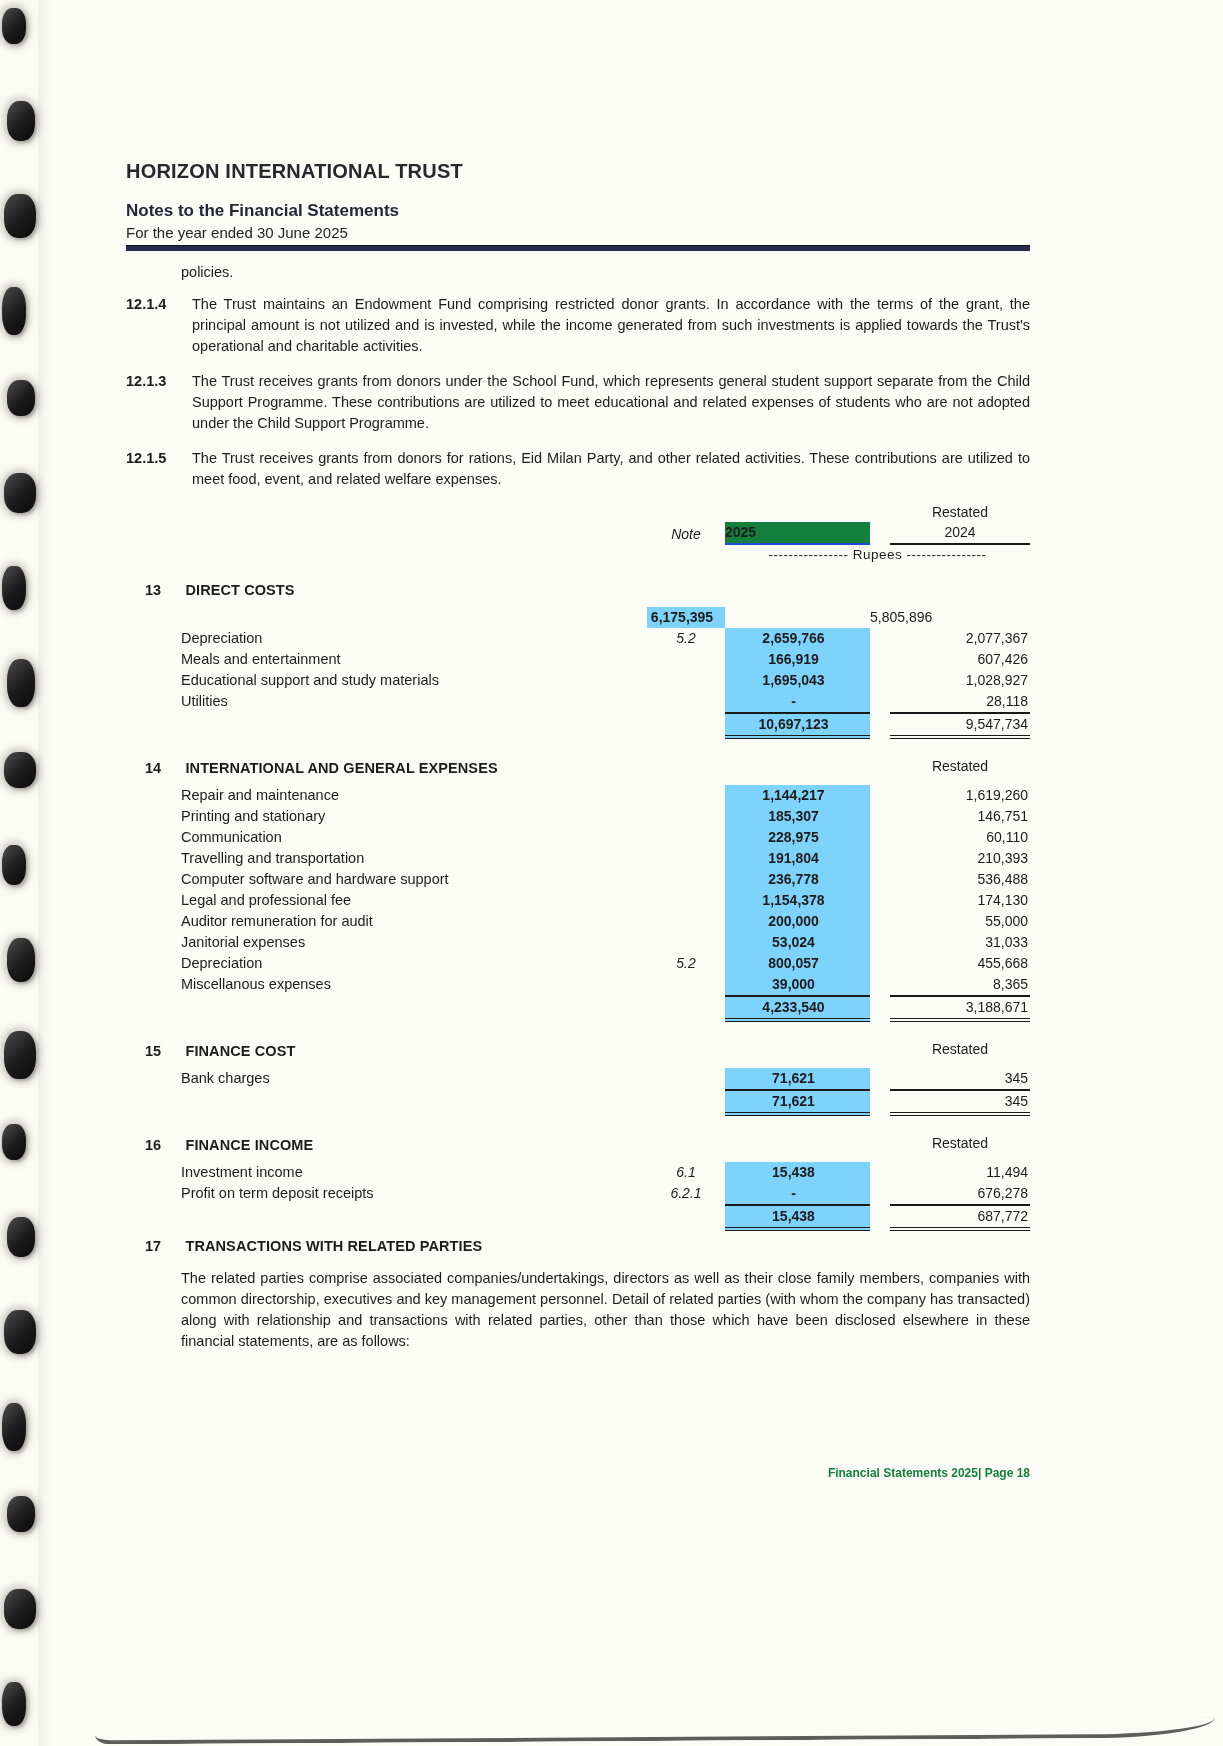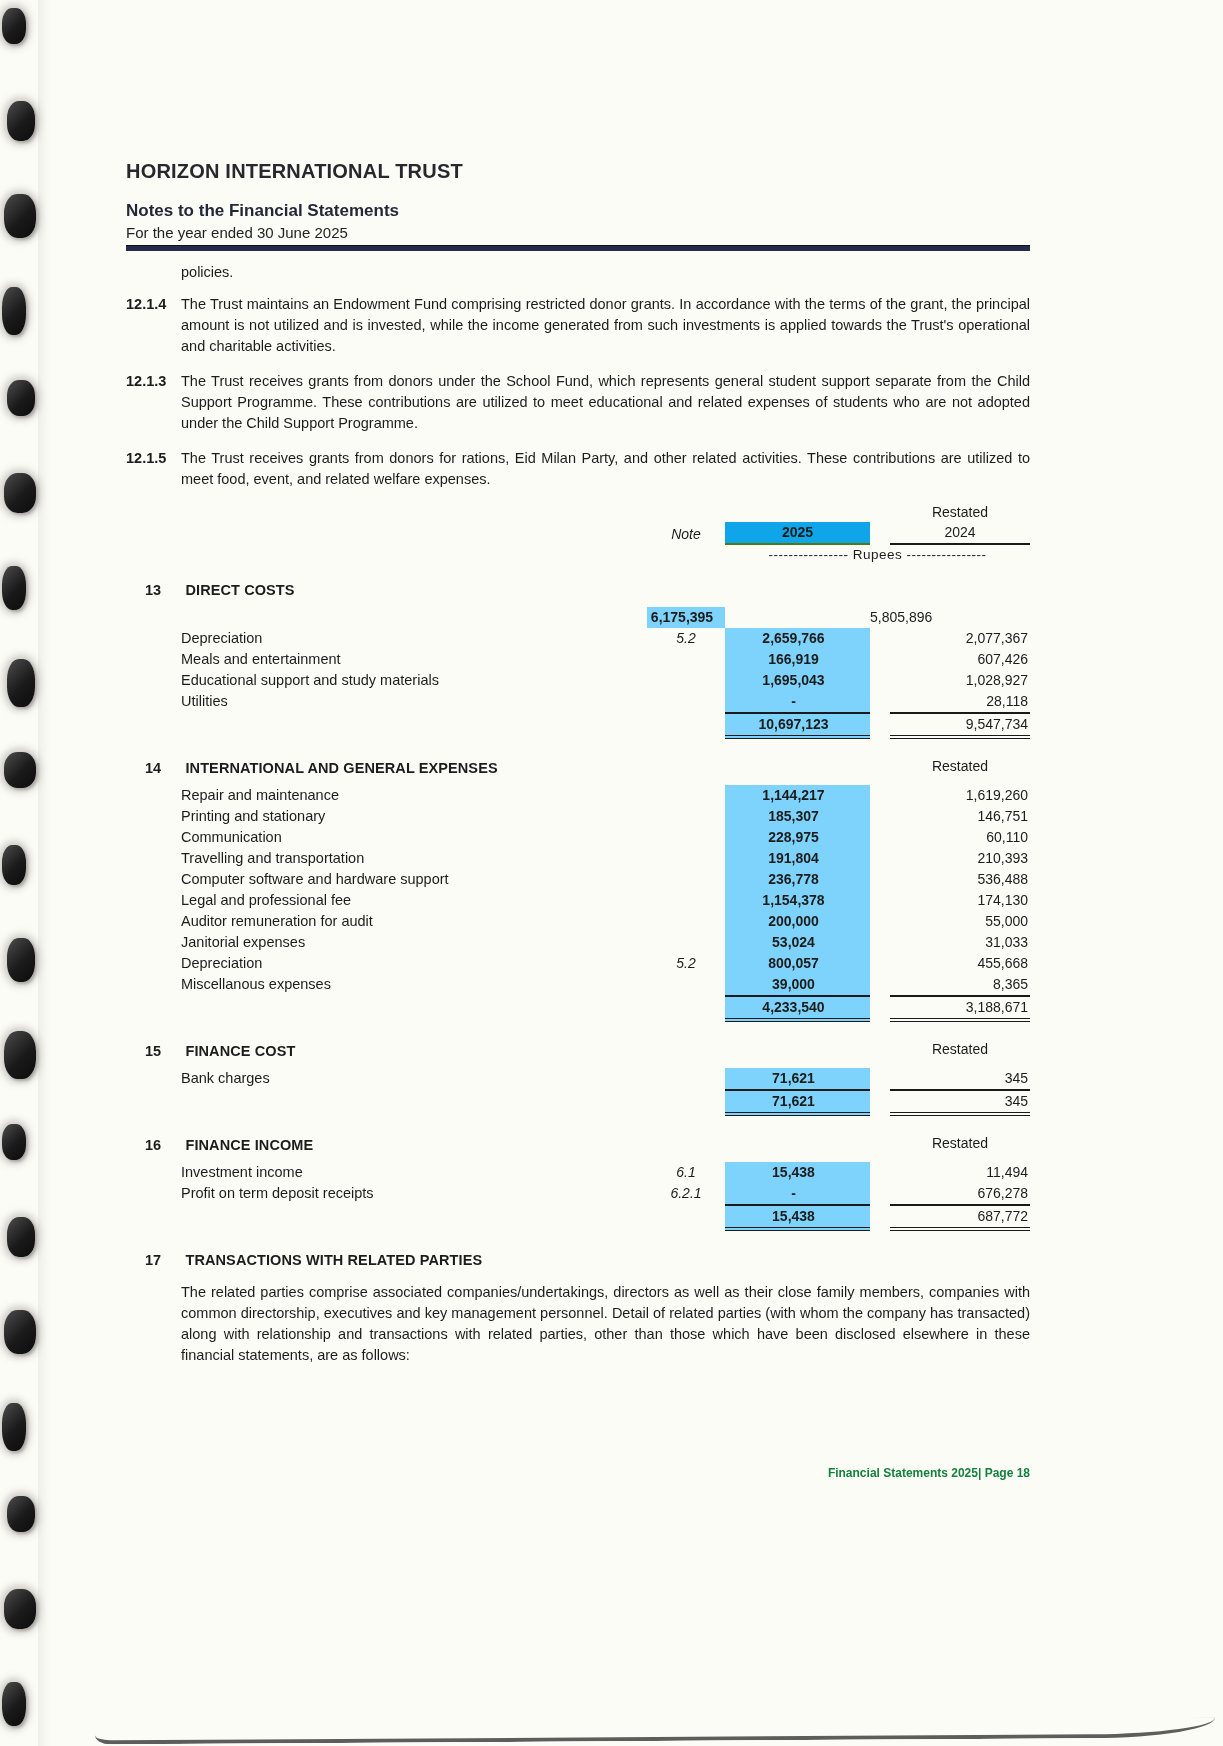--- a/index.html
+++ b/index.html
@@ -33,53 +33,53 @@
 
   h1.title { margin:0; font-size:20px; font-weight:bold; letter-spacing:0.2px; color:#27272d; }
   p.subtitle { margin:8px 0 0 0; font-size:15px; color:#2e2e30; }
   h2.notes-title { margin:18px 0 0 0; font-size:17px; font-weight:bold; color:#232838; }
   p.period { margin:3px 0 0 0; font-size:15px; color:#232325; }
   .rule { margin-top:4px; height:5px; background:#262b4d; border-top:1px solid #111; }
 
   p.cont { margin:13px 0 0 0; padding-left:55px; font-size:14.5px; }
 
   .paras { margin-top:14px; }
-  .para { display:grid; grid-template-columns:52px 1fr; column-gap:3px; margin-top:14px; }
+  .para { display:grid; grid-template-columns:52px 1fr; column-gap:14px; margin-top:14px; }
   .pref { font-weight:bold; font-size:14.5px; line-height:21px; }
   .ptext { font-size:14.5px; line-height:21px; text-align:justify; }
 
   
   .row { display:grid; grid-template-columns:1fr 78px 145px 20px 140px; align-items:end; }
   .row .c { font-size:14px; line-height:21px; }
   .c.label { padding-left:55px; font-size:14.5px; }
   .c.note { text-align:center; font-style:italic; }
   .c.y25 { text-align:center; font-weight:bold; padding-right:8px; background:#7dd3fc; }
   .c.y24 { text-align:right; padding-right:2px; }
   .c.sp { background:transparent; }
 
   .thead { margin-top:12px; }
   .thead .c { background:transparent; }
   .th1 .y24c { text-align:center; font-size:14px; line-height:20px; }
   .th2 .notehead { font-style:italic; font-size:14px; text-align:center; }
-  .th2 .y25head { text-align:center; font-weight:bold; background:#0ea5e9; border-bottom:2px solid #4d7c0f; padding-right:0; }
+  .th2 .y25head { text-align:left; font-weight:bold; background:#15803d; border-bottom:2px solid #1d4ed8; padding-right:0; }
   .th2 .y24head { text-align:center; border-bottom:2px solid #1a1a1a; font-weight:normal; }
   .th3 .rupees { grid-column:3 / 6; text-align:center; font-size:13.5px; line-height:19px; letter-spacing:0.5px; }
   .y24c { font-size:14px; }
 
   .fin-section { margin-top:17px; }
   .sec-head .sec-wrap { grid-column:1 / 3; padding-left:19px; }
   .sec-num { display:inline-block; width:36px; font-weight:bold; font-size:14.5px; }
   .sec-title { font-weight:bold; font-size:14.5px; letter-spacing:0.1px; }
   .sec-head .restated { text-align:center; font-weight:normal; }
   .rows { margin-top:8px; }
   .row.total .y25 { border-top:2px solid #1a1a1a; border-bottom:4px double #1a1a1a; }
   .row.total .y24 { border-top:2px solid #1a1a1a; border-bottom:4px double #1a1a1a; }
   .row.total .y24 { font-weight:normal; }
 
-  .sec17 { margin-top:20px; }
+  .sec17 { margin-top:6px; }
   .sec17 .head { padding-left:19px; }
   .para17 { margin:13px 0 0 55px; font-size:14.5px; line-height:21px; text-align:justify; }
 
   .footer {
     position:absolute; left:126px; top:1466px; width:904px;
     text-align:right; font-size:12px; font-weight:bold; color:#15803d;
   }
   .page-curl {
     position:absolute; bottom:5px; left:95px; width:1120px; height:16px;
     border-bottom:4px solid rgba(32,32,30,0.72);

